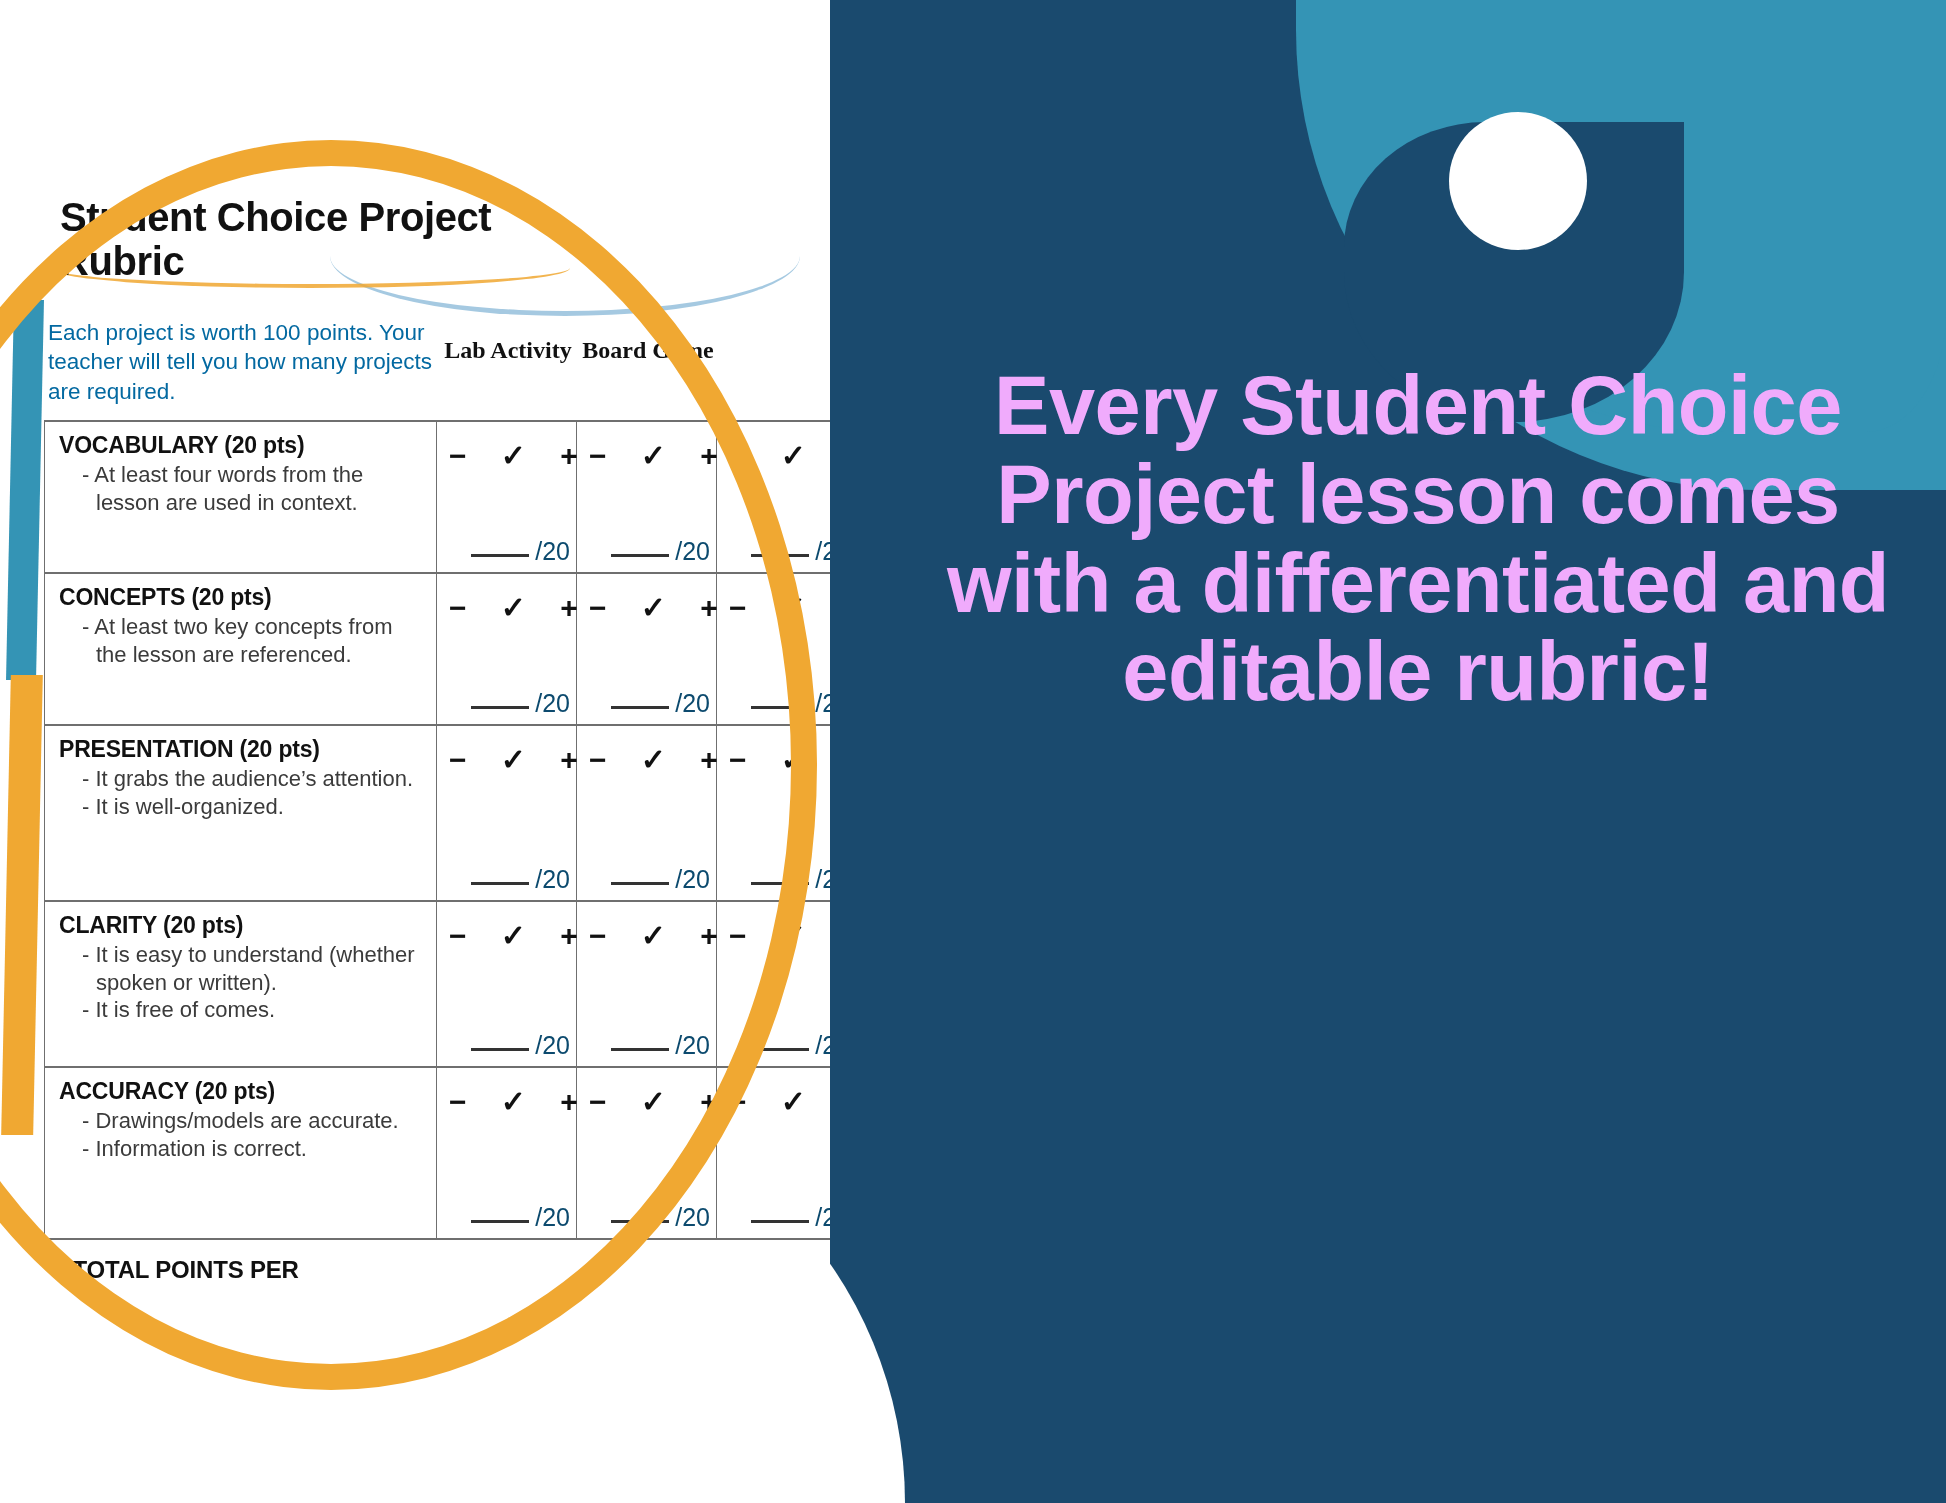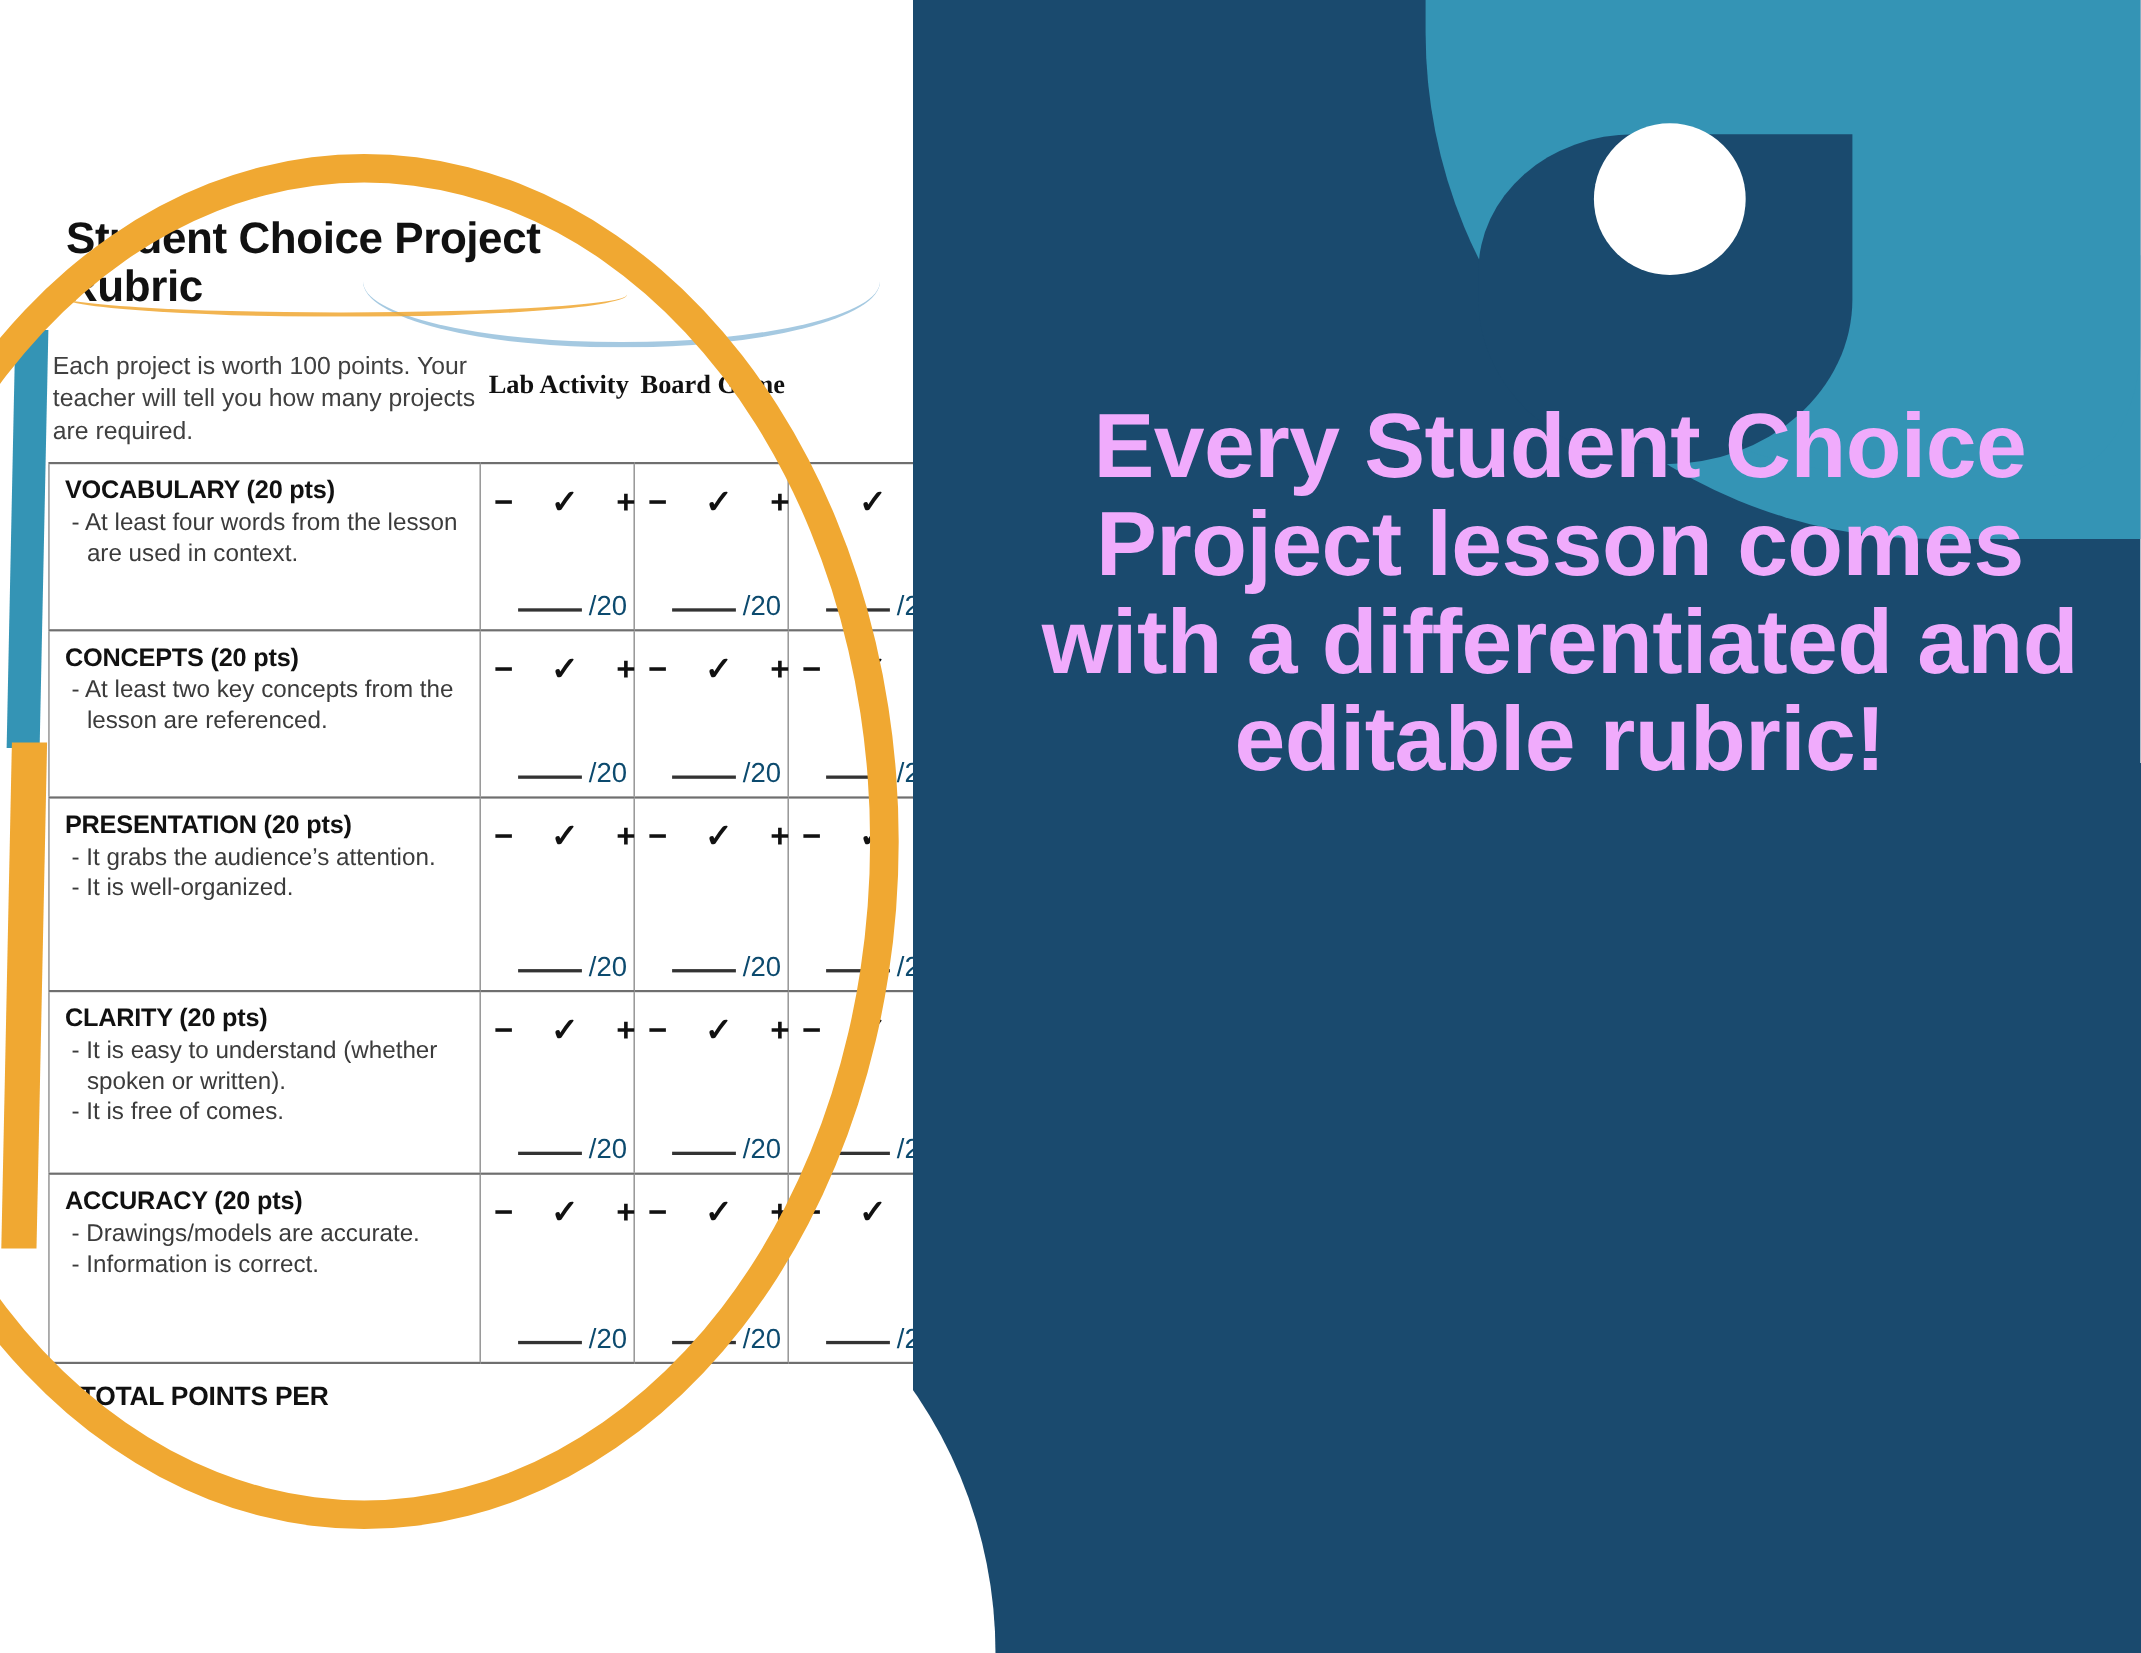--- a/index.html
+++ b/index.html
@@ -132,21 +132,21 @@
     position: absolute;
     top: 318px; left: 48px;
     width: 740px;
     display: flex;
     align-items: flex-start;
   }
   .intro-text {
     width: 390px;
     font-size: 22.5px;
     line-height: 1.30;
-    color: #404040;
+    color: #0369a1;
   }
   .col-head {
     width: 140px;
     text-align: center;
     font-size: 24px;
     font-weight: bold;
     line-height: 1.22;
     color: #111;
     padding-top: 18px;
     font-family: Liberation Serif, serif;
@@ -169,21 +169,21 @@
   }
   .crit-cell { width: 392px; padding: 10px 10px 12px 14px !important; }
   .mark-cell { width: 140px; position: relative; }
   .crit-title {
     font-size: 23px; font-weight: bold; color: #111;
     letter-spacing: -0.2px; margin-bottom: 2px;
   }
   .crit-list { list-style: none; }
   .crit-list li {
     font-size: 22px; line-height: 1.26; color: #3b3b3b;
-    padding-left: 20px; text-indent: -14px;
+    padding-left: 20px; text-indent: -14px; margin-left: 17px;
   }
   .marks {
     text-align: center;
     font-size: 30px;
     font-weight: bold;
     letter-spacing: 13px;
     color: #111;
     padding: 8px 0 0 12px;
     white-space: nowrap;
   }

